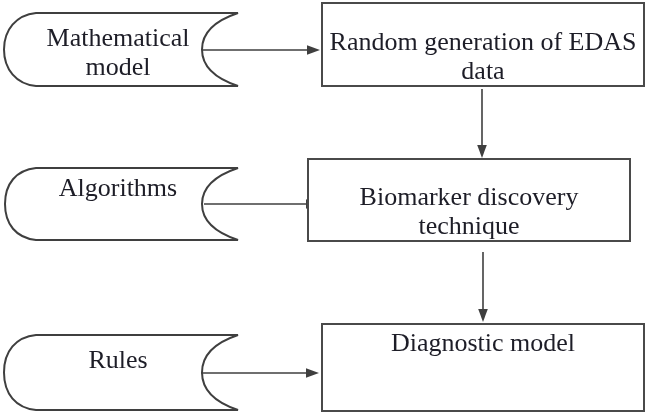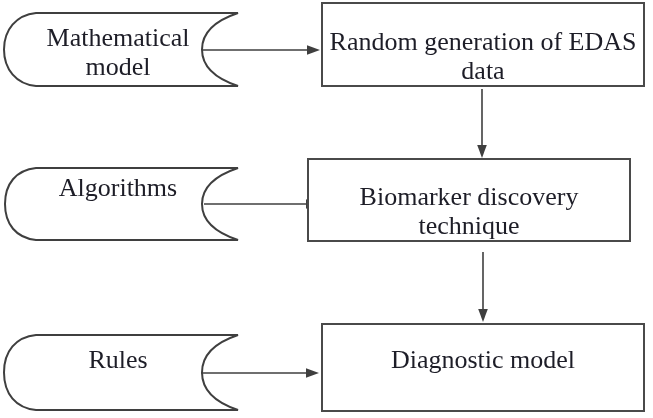--- a/index.html
+++ b/index.html
@@ -40,21 +40,21 @@
     position: absolute;
     border: 2px solid #4a4a4a;
     background: var(--background);
     display: flex;
     flex-direction: column;
     justify-content: flex-end;
     align-items: center;
   }
   .process-box.top-aligned {
     justify-content: flex-start;
-    padding-top: 20px;
+    padding-top: 3px;
   }
   .process-box .node-label {
     position: static;
     width: 100%;
   }
 </style>
 </head>
 <body>
 
 <div class="canvas">

